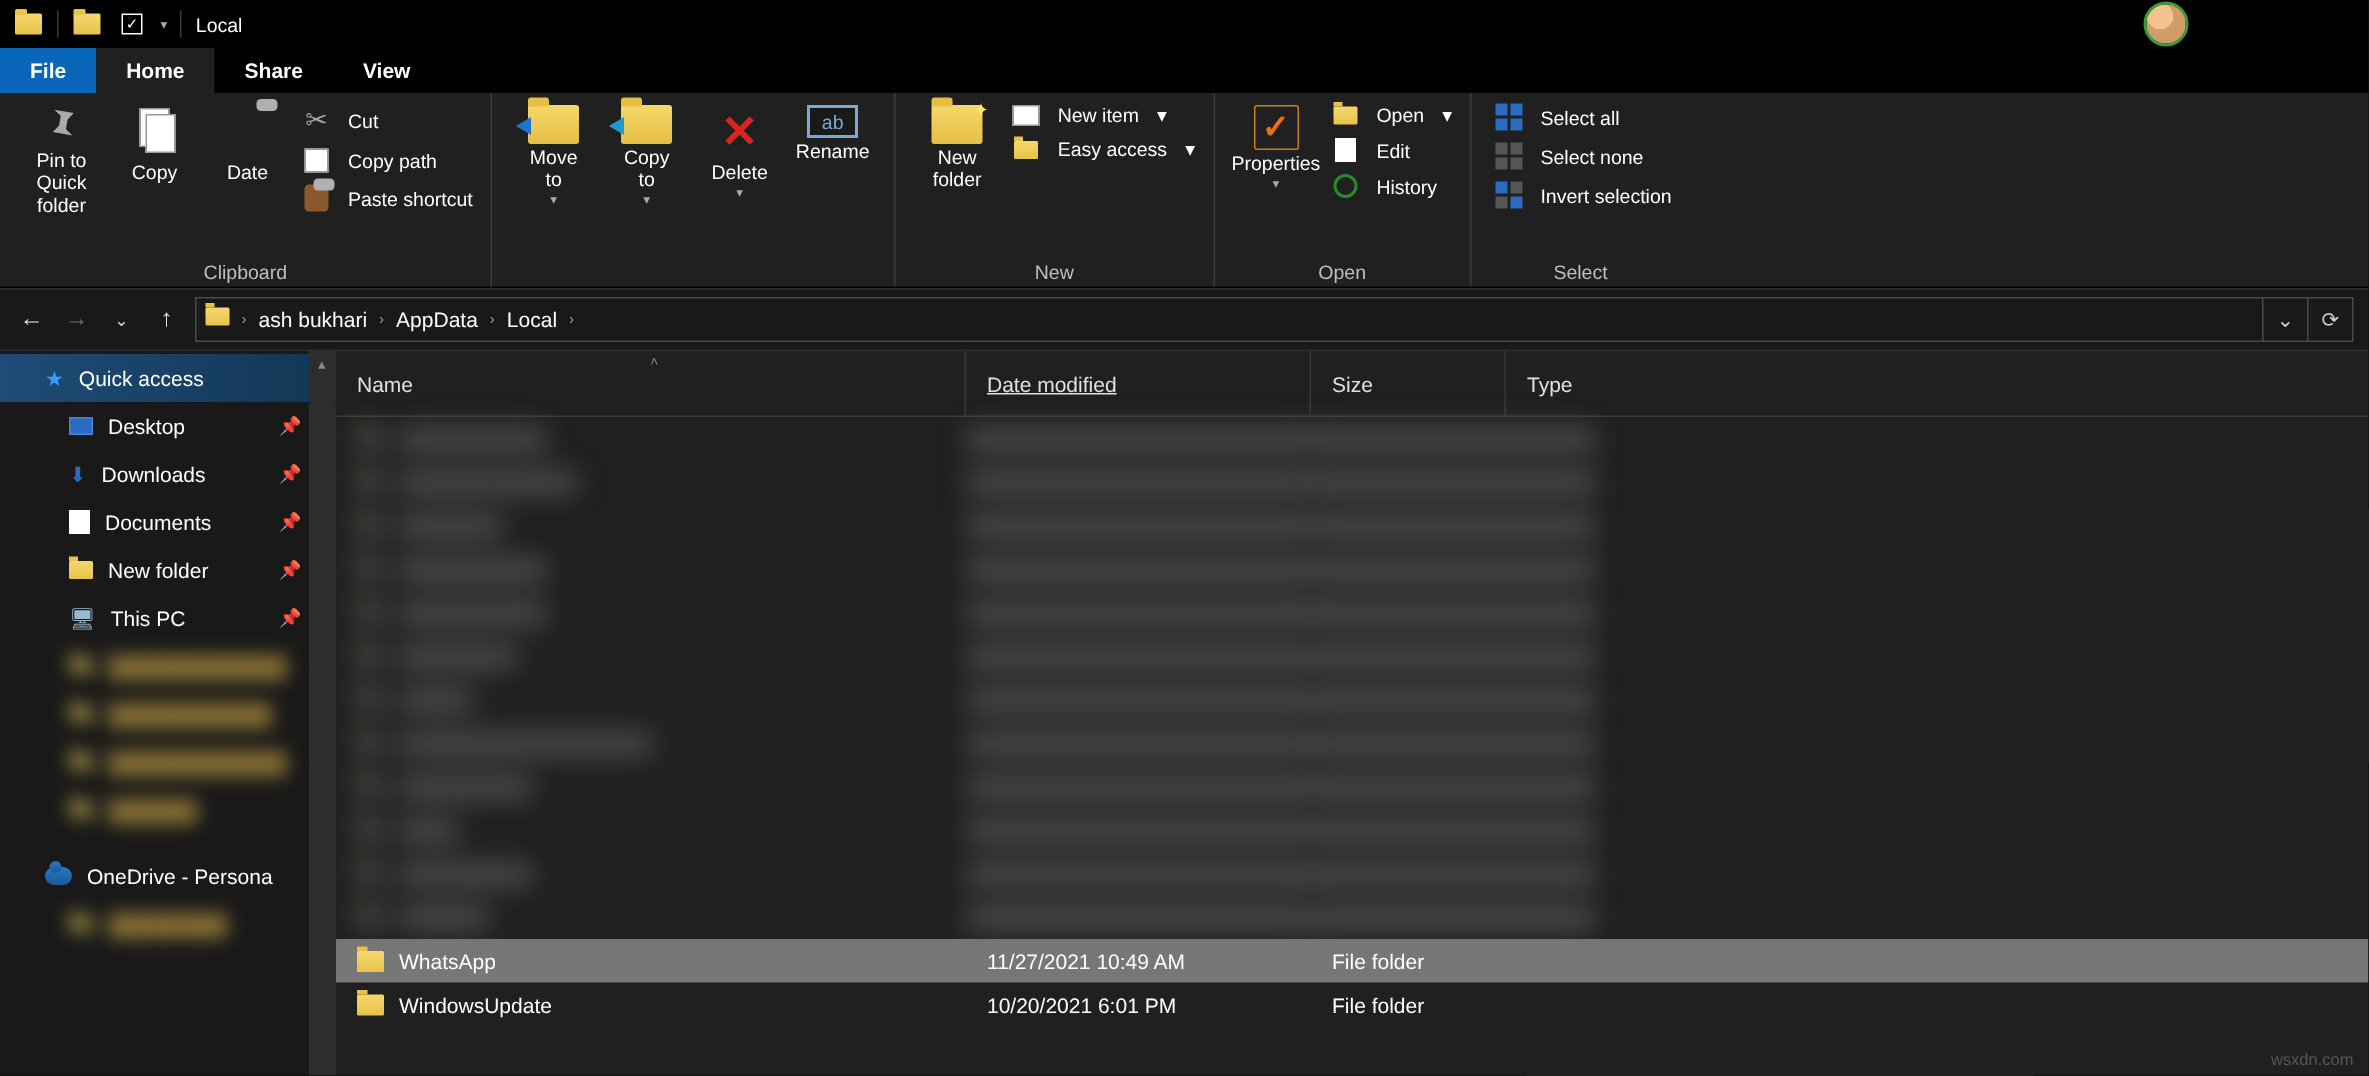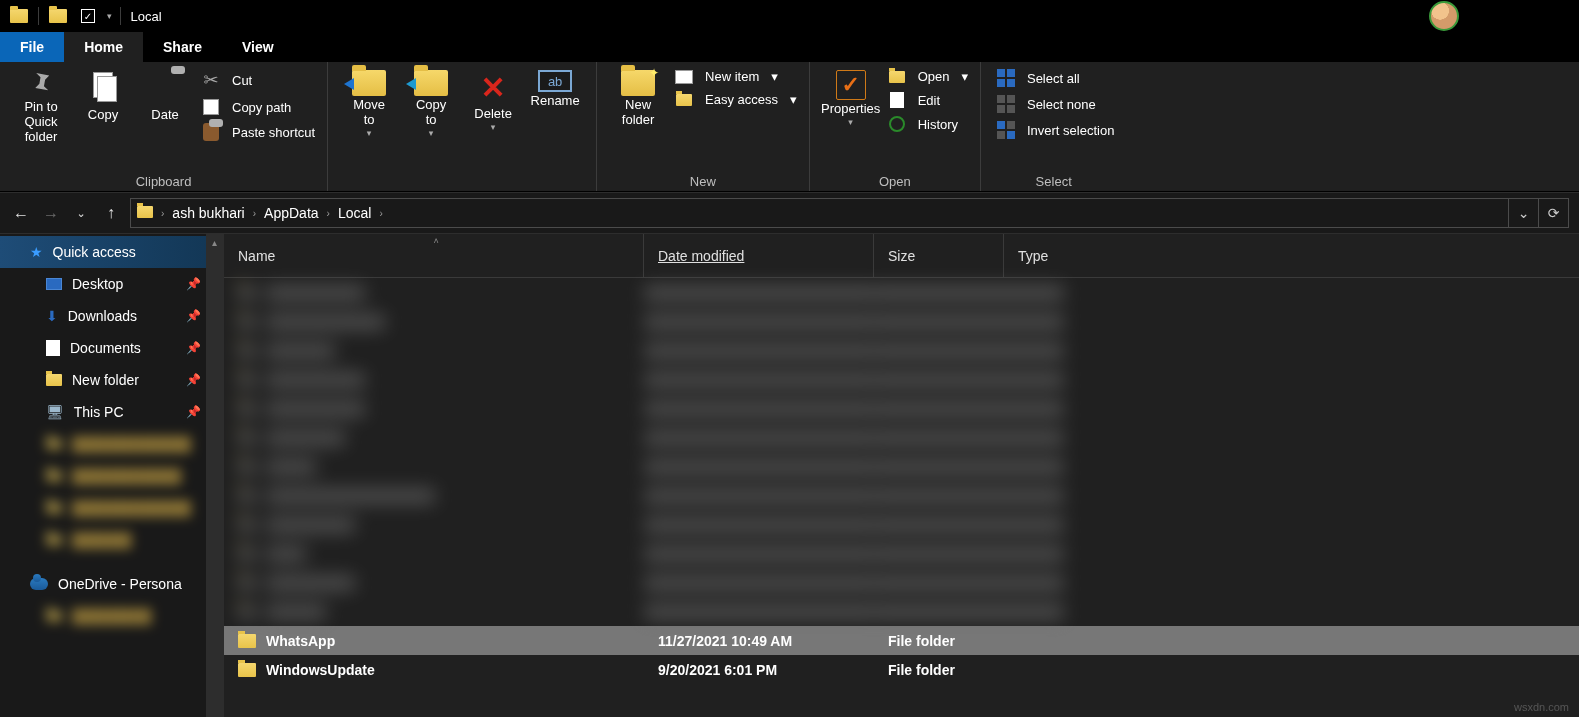--- a/index.html
+++ b/index.html
@@ -99,21 +99,21 @@
 .content { flex:1; background:#202020; position:relative; overflow:hidden;}
 .cols { display:flex; height:44px; border-bottom:1px solid #3a3a3a;}
 .col { display:flex; align-items:center; color:#e0e0e0; font-size:14px; padding-left:14px; border-right:1px solid #3a3a3a; position:relative;}
 .col:last-child { border-right:none;}
 .col.name { width:420px;}
 .col.name .asc { position:absolute; left:50%; top:2px; font-size:9px; color:#888;}
 .col.date { width:230px;text-decoration:underline;}
 .col.type { width:190px;}
 .col.size { width:130px;}
 .list { }
-.row { display:flex; align-items:center; height:29px; font-size:14px; color:#fff;font-weight:bold;}
+.row { display:flex; align-items:center; height:29px; font-size:14px; color:#fff;}
 .row .c-name { width:420px; padding-left:14px; display:flex; align-items:center; gap:10px;}
 .row .c-date { width:230px; padding-left:14px;}
 .row .c-type { width:190px; padding-left:14px;}
 .row .c-size { width:130px; padding-left:14px;}
 .row.selected { background:#777;}
 .row .f-icon { width:18px; height:14px; background:linear-gradient(#f5d76e,#e8c34a); border-radius:1px; position:relative;}
 .row .f-icon:before{ content:""; position:absolute; top:-3px; left:0; width:7px; height:3px; background:#e8c34a;}
 .blurzone { filter:blur(9px); opacity:.6;}
 .blurzone .row .c-name span,.blurzone .row .c-date,.blurzone .row .c-type{ background:#6a6a6a; color:transparent; border-radius:3px;}
 .watermark { position:absolute; right:10px; bottom:4px; font-size:11px; color:#565656;}
@@ -553,20 +553,20 @@
           </div>
         <div class="c-date">11/27/2021 10:49 AM</div>
         <div class="c-type">File folder</div>
         <div class="c-size"></div>
       </div>
       <div class="row">
         <div class="c-name">
             <span class="f-icon"></span>
             <span>WindowsUpdate</span>
           </div>
-        <div class="c-date">9/20/2021 6:01 PM</div>
+        <div class="c-date">10/20/2021 6:01 PM</div>
         <div class="c-type">File folder</div>
         <div class="c-size"></div>
       </div>
     </div>
     <div class="watermark">wsxdn.com</div>
   </div>
 </div>
 
 </body></html>

